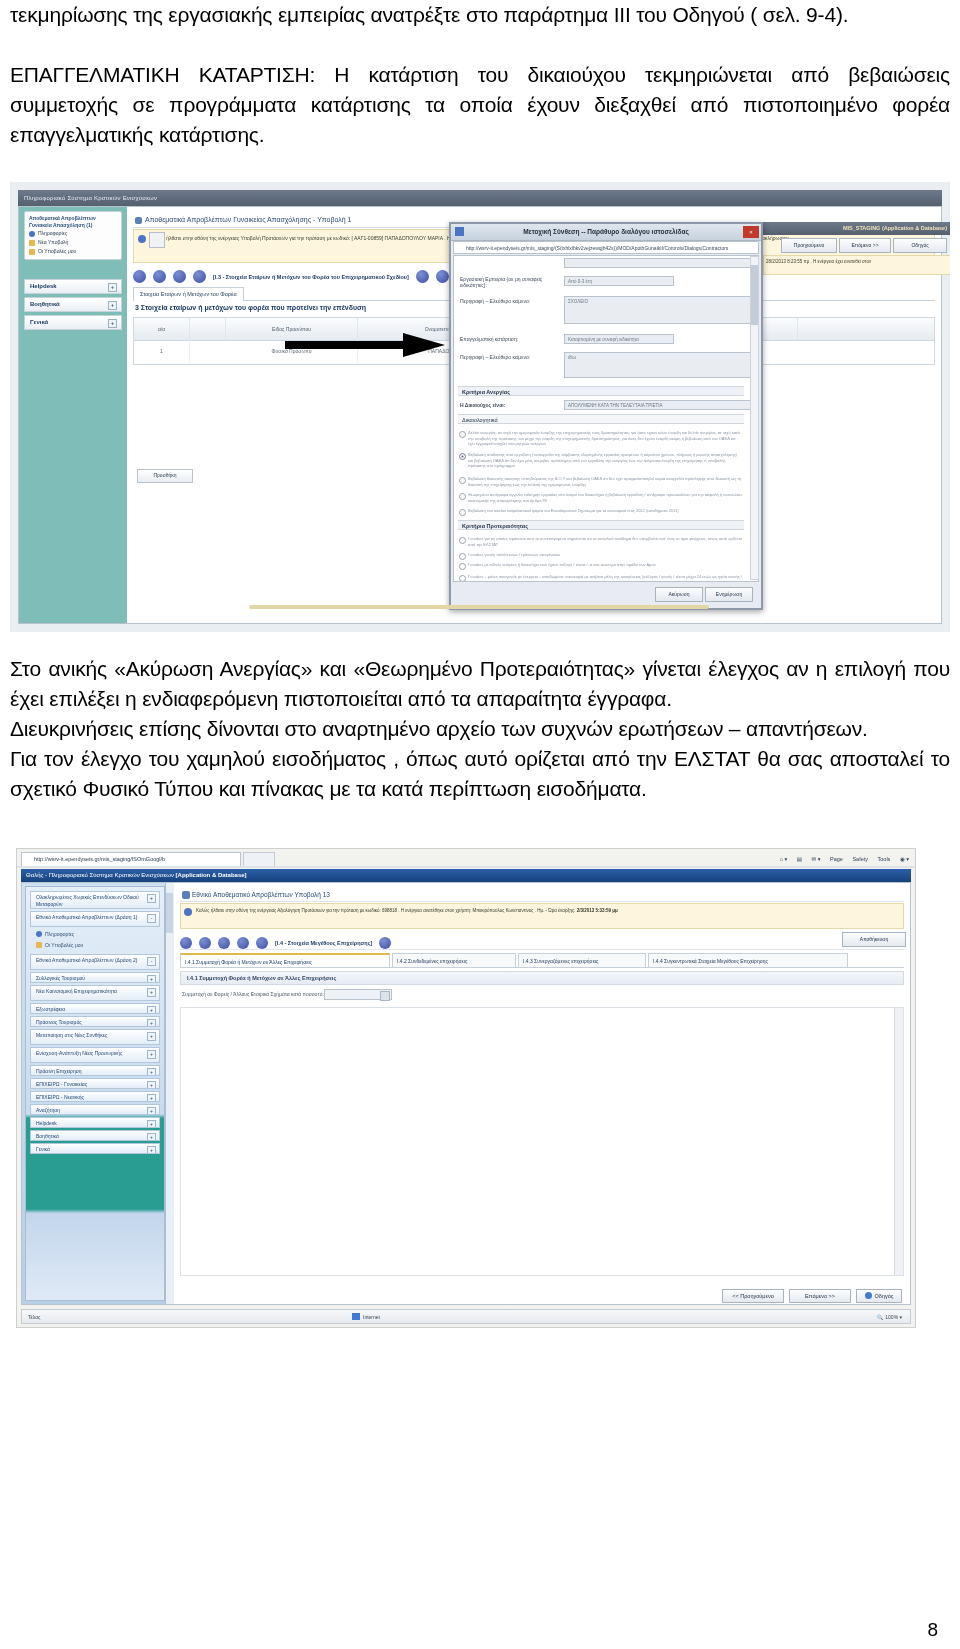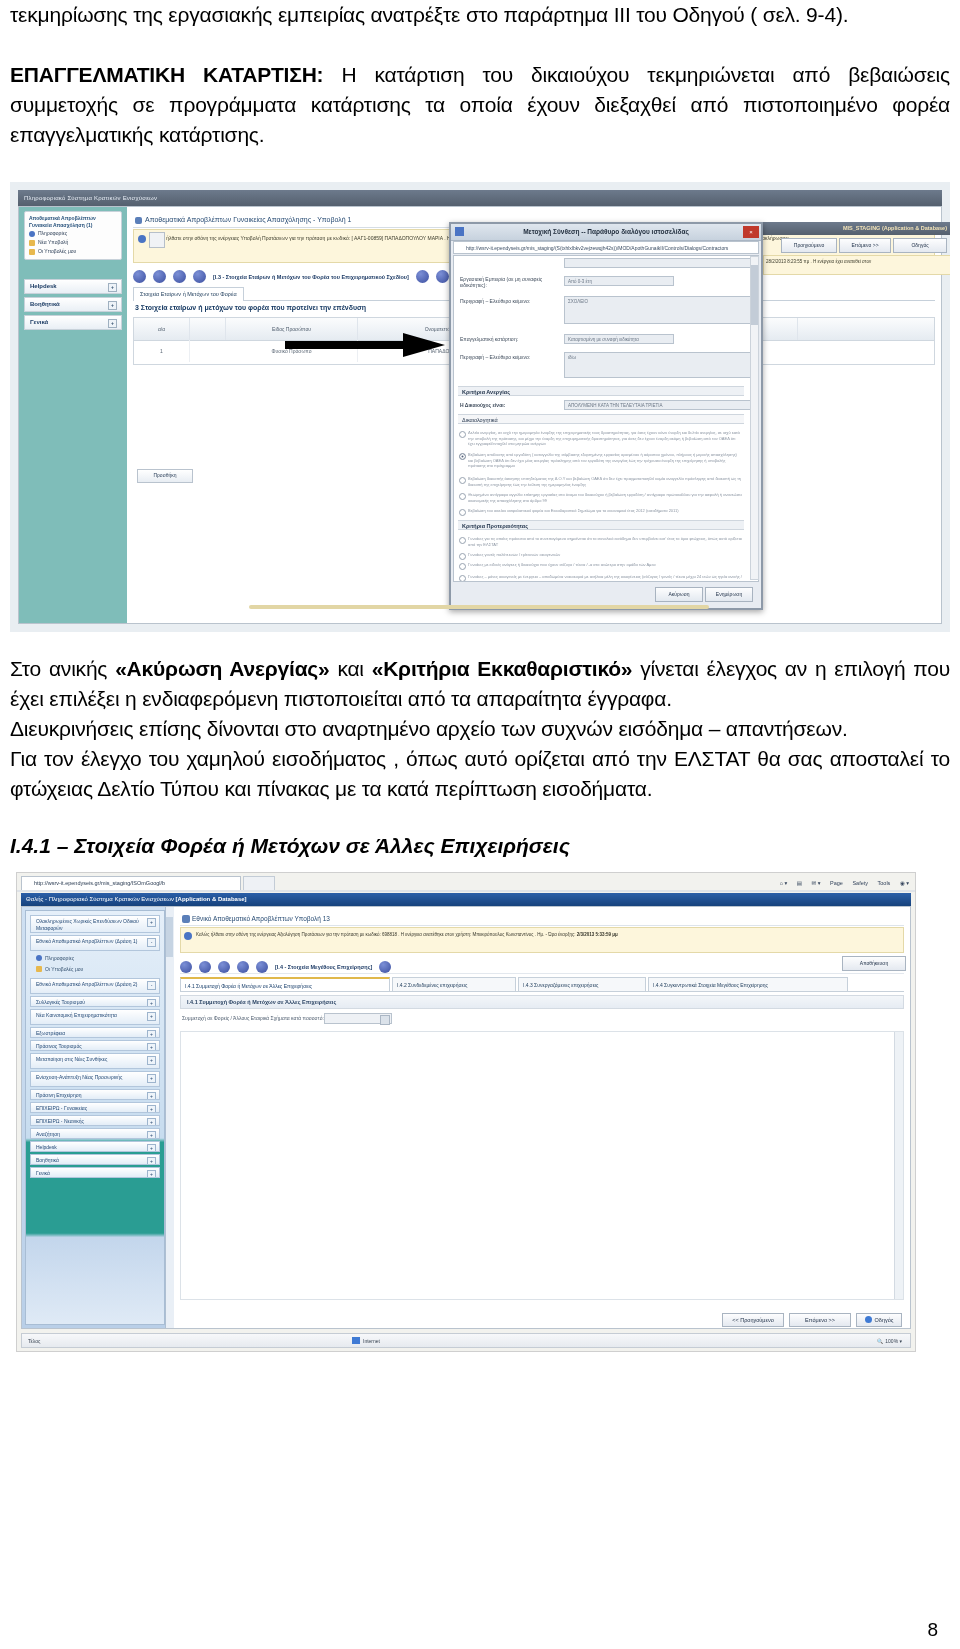--- a/index.html
+++ b/index.html
@@ -18,21 +18,21 @@
   }
 
   
   .para{
     font-size:21px;
     line-height:30px;
     text-align:justify;
     margin:0;
     letter-spacing:-0.2px;
   }
-  .b{ font-weight:bold; }
+  .b{ font-weight:normal; }
   .spacer-md{height:22px;}
   .spacer-lg{height:30px;}
 
   .heading{
     font-size:21px;
     font-weight:bold;
     font-style:italic;
     margin:0;
     letter-spacing:0px;
   }
@@ -518,28 +518,27 @@
         <div class="s1-dlg-btn" style="right:58px">Ακύρωση</div>
         <div class="s1-dlg-btn" style="right:8px">Ενημέρωση</div>
       </div>
 
       <div class="s1-bottomline"></div>
     </div>
   </div>
 
   <div class="spacer-md"></div>
 
-  <p class="para"><span>Στο ανικής </span><span class="b">«Ακύρωση Ανεργίας»</span><span> και </span><span class="b">«Κριτήρια Εκκαθαριστικό»</span><span> γίνεται έλεγχος αν η επιλογή που έχει επιλέξει η ενδιαφερόμενη πιστοποιείται από τα απαραίτητα έγγραφα.</span></p>
-
-  <p class="para">Διευκρινήσεις επίσης δίνονται στο αναρτημένο αρχείο των συχνών εισόδημα – απαντήσεων.</p>
-  <p class="para">Για τον έλεγχο του χαμηλού εισοδήματος , όπως αυτό ορίζεται από την ΕΛΣΤΑΤ θα σας αποσταλεί το φτώχειας Δελτίο Τύπου και πίνακας με τα κατά περίπτωση εισοδήματα.</p>
+  <p class="para"><span>Στο ανικής </span><span class="b">«Ακύρωση Ανεργίας»</span><span> και </span><span class="b">«Θεωρημένο Προτεραιότητας»</span><span> γίνεται έλεγχος αν η επιλογή που έχει επιλέξει η ενδιαφερόμενη πιστοποιείται από τα απαραίτητα έγγραφα.</span></p>
+
+  <p class="para">Διευκρινήσεις επίσης δίνονται στο αναρτημένο αρχείο των συχνών ερωτήσεων – απαντήσεων.</p>
+  <p class="para">Για τον έλεγχο του χαμηλού εισοδήματος , όπως αυτό ορίζεται από την ΕΛΣΤΑΤ θα σας αποσταλεί το σχετικό Φυσικό Τύπου και πίνακας με τα κατά περίπτωση εισοδήματα.</p>
 
   <div class="spacer-lg"></div>
 
-  <p class="heading">I.4.1 – Στοιχεία Φορέα ή Μετόχων σε Άλλες Επιχειρήσεις</p>
 
   <div class="shot shot2">
 
     <div class="s2-ietab">http://wsrv-it.ependyseis.gr/mis_staging/ISOmGoogl/b</div>
     <div class="s2-ietab2"></div>
     <div class="s2-iemenu">
       <span>⌂ ▾</span>
       <span>▤</span>
       <span>✉ ▾</span>
       <span>Page</span>

